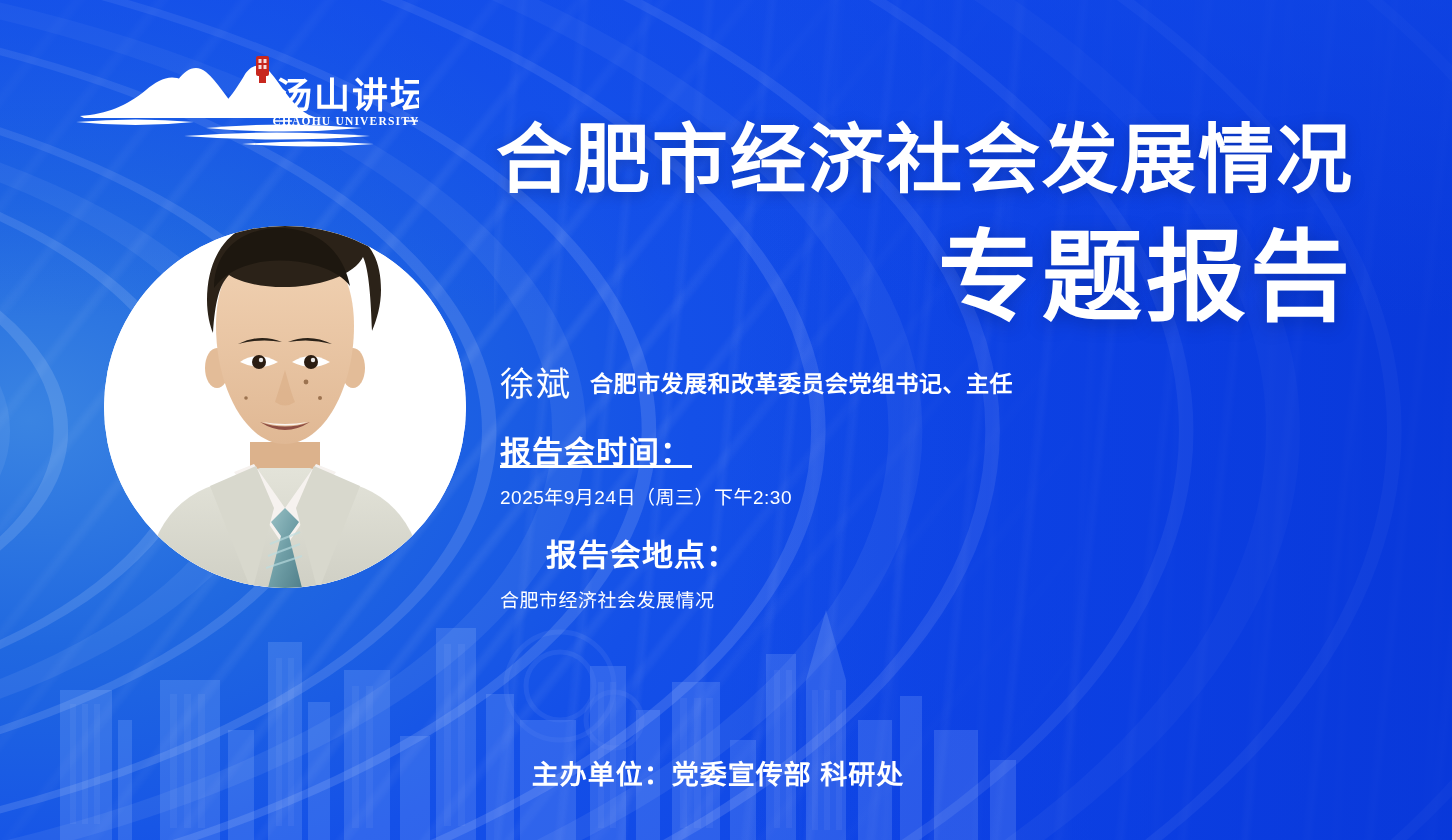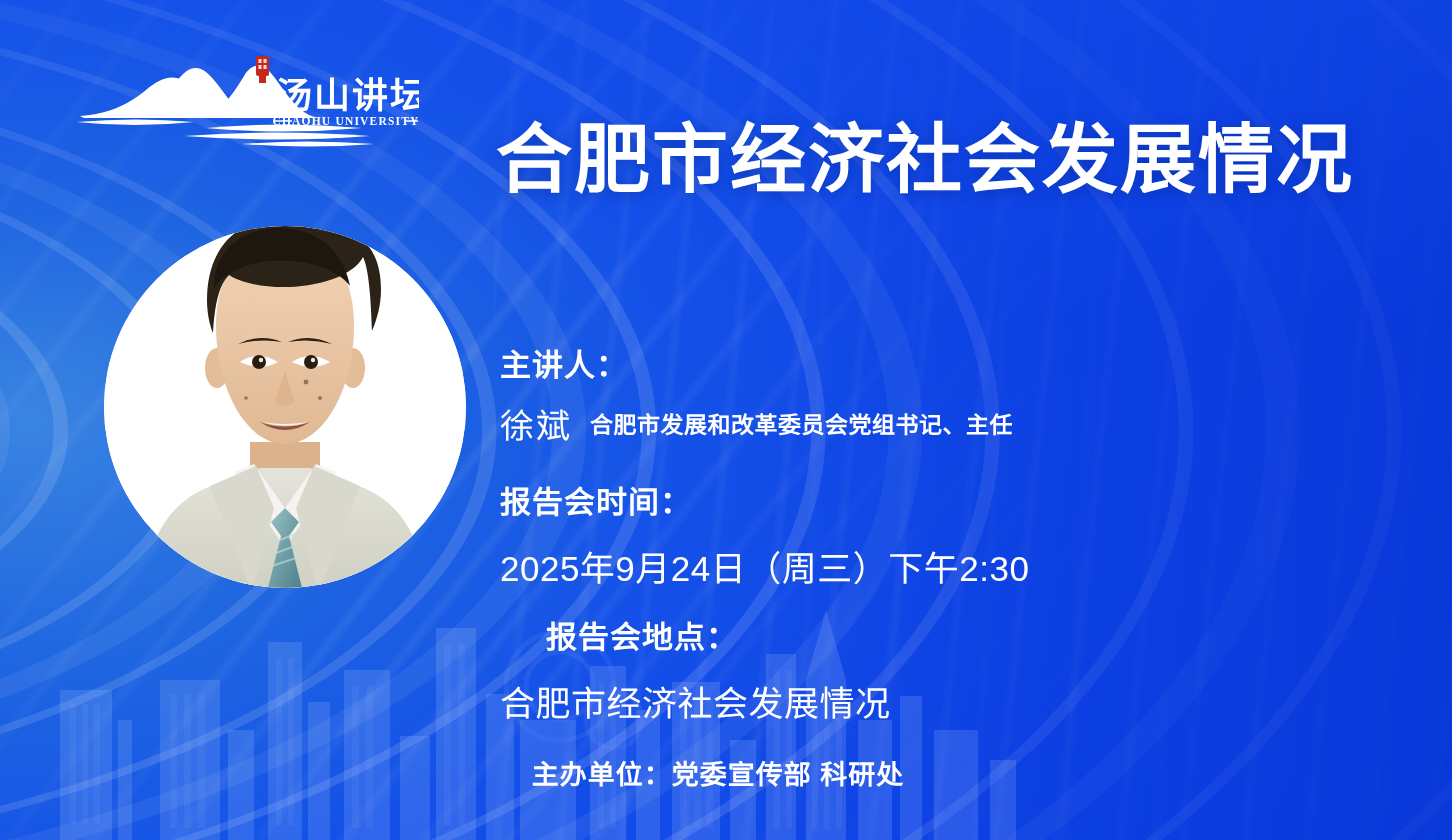--- a/index.html
+++ b/index.html
@@ -116,24 +116,24 @@
   
   .info{ position:absolute; left:500px; top:345px; width:720px; }
   .lbl{
     color:#ffffff; font-weight:900; font-size:31px; line-height:1.35;
     letter-spacing:1px;
   }
   .row-speaker{ display:flex; align-items:center; gap:18px; margin-top:12px; }
   .speaker-name{ color:#ffffff; font-size:34px; font-weight:500; letter-spacing:2px; }
   .speaker-title{ color:#ffffff; font-size:23px; font-weight:700; letter-spacing:.5px; }
   .val{
-    color:#ffffff; font-size:35px; font-weight:400; letter-spacing:.5px;
-    margin-top:16px;
-  }
-  .gap-lg{ margin-top:34px; }
+    color:#ffffff; font-size:19px; font-weight:400; letter-spacing:.5px;
+    margin-top:8px;
+  }
+  .gap-lg{ margin-top:26px;text-decoration:underline; }
   .gap-md{ margin-top:26px;margin-left:46px; }
 
   
   .footer{
     position:absolute; left:0; right:16px; bottom:48px;
     text-align:center;
     color:#ffffff; font-size:27px; font-weight:700; letter-spacing:1px;
   }
 </style>
 </head>
@@ -262,20 +262,21 @@
         <line x1="200" y1="71" x2="218" y2="71"></line>
         <line x1="330" y1="71" x2="344" y2="71"></line>
       </g>
       <text x="272" y="75" text-anchor="middle" font-family="'Liberation Serif','DejaVu Serif',serif" font-size="11.5" font-weight="700" fill="#ffffff" letter-spacing="1.2">CHAOHU UNIVERSITY</text>
     </svg>
 
   </div>
 
   <div class="title-block">
     <div class="title-l1">合肥市经济社会发展情况</div>
+    <div class="title-l2">专题报告</div>
   </div>
 
   <div class="portrait">
     <div class="portrait-clip"></div>
     <svg viewBox="0 0 362 400" aria-hidden="true">
       <defs>
         <clipPath id="circMask">
           <circle cx="181" cy="215" r="181"></circle>
         </clipPath>
         <linearGradient id="suitG" x1="0" y1="0" x2="0" y2="1">
@@ -337,21 +338,20 @@
 
         <circle cx="202" cy="190" r="2.4" fill="#9c7350"></circle>
         <circle cx="216" cy="206" r="2" fill="#9c7350"></circle>
         <circle cx="142" cy="206" r="1.8" fill="#9c7350"></circle>
       </g>
     </svg>
   </div>
 
   <div class="info">
 
-    <div class="lbl">主讲人：</div>
     <div class="row-speaker">
       <span class="speaker-name">徐斌</span>
       <span class="speaker-title">合肥市发展和改革委员会党组书记、主任</span>
     </div>
 
     <div class="lbl gap-lg">报告会时间：</div>
     <div class="val">2025年9月24日（周三）下午2:30</div>
 
     <div class="lbl gap-md">报告会地点：</div>
     <div class="val">合肥市经济社会发展情况</div>

